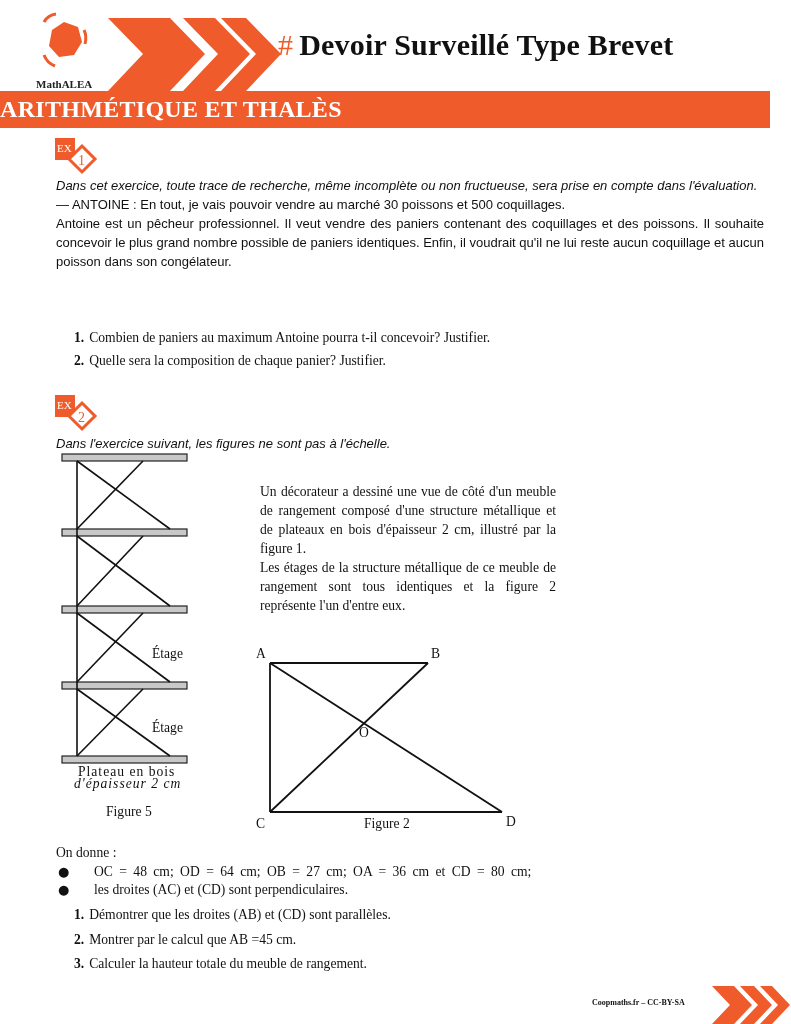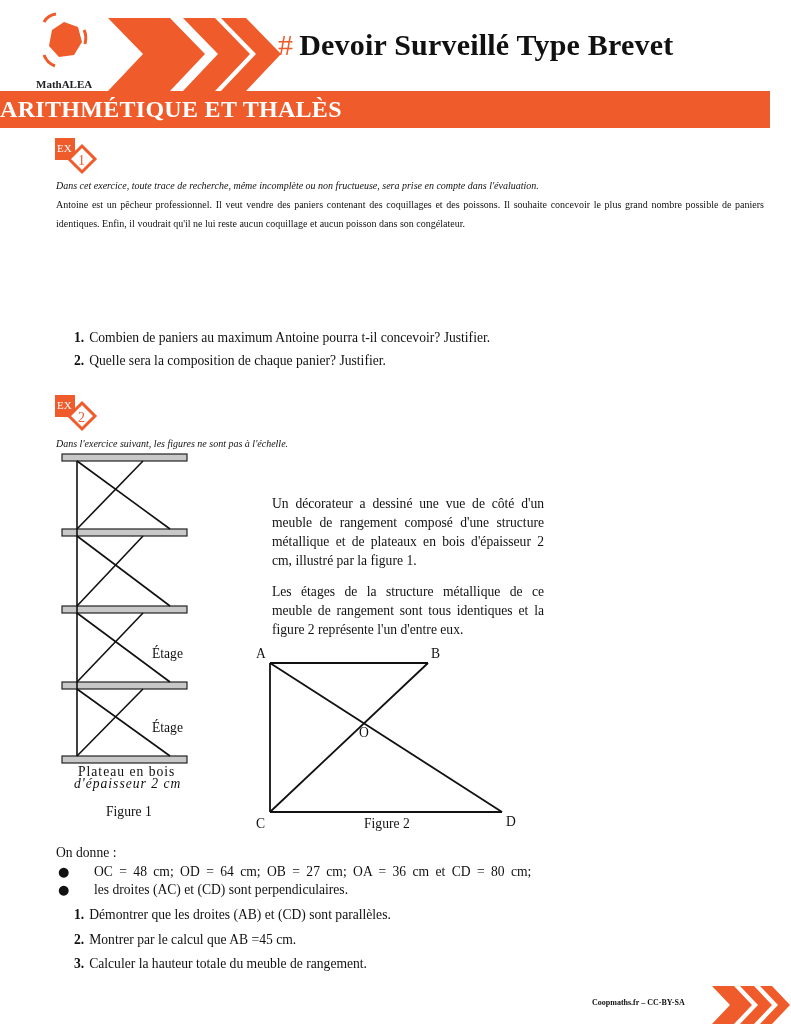--- a/index.html
+++ b/index.html
@@ -7,28 +7,28 @@
          font-family:"DejaVu Serif", serif; color:#111; }
   .abs { position:absolute; }
   #header-svg { position:absolute; left:0; top:0; }
   .logo-text { position:absolute; left:36px; top:78px; font-size:11px; font-weight:bold; font-family:"Liberation Serif", serif; color:#222; }
   .main-title { position:absolute; left:278px; top:28px; font-size:30px; font-weight:bold; font-family:"Liberation Serif", serif; color:#111; white-space:nowrap; letter-spacing:0.2px; }
   .main-title .hash { color:#ef5b2b; font-weight:normal; margin-right:6px; }
   .band { position:absolute; left:0; top:91px; width:770px; height:37px; background:#ef5b2b; }
   .band-title { position:absolute; left:0; width:780px; text-align:left; top:96px; color:#fff; font-size:24px; font-weight:bold; font-family:"Liberation Serif", serif; letter-spacing:0.3px; }
 
   .ex-badge { position:absolute; width:50px; height:40px; }
-  .para { position:absolute; left:56px; width:708px; font-size:10px; line-height:19px; font-family:Liberation Serif, serif; text-align:justify; }
+  .para { position:absolute; left:56px; width:708px; font-size:13px; line-height:19px; font-family:Liberation Sans, sans-serif; text-align:justify; }
   .para p { margin:0; }
   .ital { font-style:italic; }
   .q { position:absolute; left:74px; font-size:13.6px; font-family:"Liberation Serif", serif; white-space:nowrap;text-align:center; }
   .q b { margin-right:5px; }
 
   .side-text { position:absolute; left:260px; top:482px; width:296px; font-size:13.6px; line-height:19px; font-family:"Liberation Serif", serif; text-align:justify; }
-  .side-text p { margin:12px; }
+  .side-text p { margin:0; }
   .lbl { position:absolute; font-size:13.6px; font-family:"Liberation Serif", serif; white-space:nowrap; }
 
   .given { position:absolute; left:56px; font-size:13.6px; font-family:"Liberation Serif", serif; white-space:nowrap; }
   .bullet { position:absolute; left:58px; font-size:13px; }
   .footer-text { position:absolute; left:592px; top:998px; font-size:8px; font-weight:bold; font-family:"Liberation Serif", serif; color:#111; }
 </style>
 </head>
 <body>
 
 <svg id="header-svg" width="791" height="140">
@@ -51,20 +51,21 @@
 
 <svg class="ex-badge" style="left:55px;top:138px;" width="50" height="40">
   <rect x="0" y="0" width="20" height="22" fill="#ef5b2b"></rect>
   <polygon points="27,8 40,21 27,34 14,21" fill="#fff" stroke="#ef5b2b" stroke-width="3"></polygon>
   <text x="2" y="14" font-size="11" fill="#fff" font-family="Liberation Serif, serif">EX</text>
   <text x="23" y="27" font-size="14" fill="#ef5b2b" font-family="Liberation Serif, serif">1</text>
 </svg>
 
 <div class="para" style="top:176px;">
   <p class="ital">Dans cet exercice, toute trace de recherche, même incomplète ou non fructueuse, sera prise en compte dans l'évaluation.</p>
+  <p>— ANTOINE : En tout, je vais pouvoir vendre au marché 30 poissons et 500 coquillages.</p>
   <p>Antoine est un pêcheur professionnel. Il veut vendre des paniers contenant des coquillages et des poissons. Il souhaite concevoir le plus grand nombre possible de paniers identiques. Enfin, il voudrait qu'il ne lui reste aucun coquillage et aucun poisson dans son congélateur.</p>
 </div>
 
 <div class="q" style="top:330px;"><b>1.</b><span>Combien de paniers au maximum Antoine pourra t-il concevoir? Justifier.</span></div>
 <div class="q" style="top:353px;"><b>2.</b><span>Quelle sera la composition de chaque panier? Justifier.</span></div>
 
 <svg class="ex-badge" style="left:55px;top:395px;" width="50" height="40">
   <rect x="0" y="0" width="20" height="22" fill="#ef5b2b"></rect>
   <polygon points="27,8 40,21 27,34 14,21" fill="#fff" stroke="#ef5b2b" stroke-width="3"></polygon>
   <text x="2" y="14" font-size="11" fill="#fff" font-family="Liberation Serif, serif">EX</text>
@@ -90,21 +91,21 @@
     <line x1="17" y1="161" x2="110" y2="230"></line>
       <line x1="17" y1="230" x2="83" y2="161"></line>
     <line x1="17" y1="237" x2="110" y2="304"></line>
       <line x1="17" y1="304" x2="83" y2="237"></line>
   </g>
 </svg>
 <div class="lbl" style="left:152px;top:646px;">Étage</div>
 <div class="lbl" style="left:152px;top:720px;">Étage</div>
 <div class="lbl" style="left:78px;top:765px;letter-spacing:1px;line-height:13px;">Plateau en bois</div>
 <div class="lbl" style="left:74px;top:777px;letter-spacing:1px;line-height:13px;font-style:italic;">d'épaisseur 2 cm</div>
-<div class="lbl" style="left:106px;top:804px;">Figure 1</div>
+<div class="lbl" style="left:106px;top:804px;">Figure 5</div>
 
 <div class="side-text">
   <p>Un décorateur a dessiné une vue de côté d'un meuble de rangement composé d'une structure métallique et de plateaux en bois d'épaisseur 2 cm, illustré par la figure 1.</p>
   <p>Les étages de la structure métallique de ce meuble de rangement sont tous identiques et la figure 2 représente l'un d'entre eux.</p>
 </div>
 
 <svg class="abs" style="left:240px;top:640px;" width="300" height="200">
   <g stroke="#111" stroke-width="1.8" fill="none">
     <line x1="30" y1="23" x2="188" y2="23"></line>
     <line x1="30" y1="23" x2="30" y2="172"></line>

